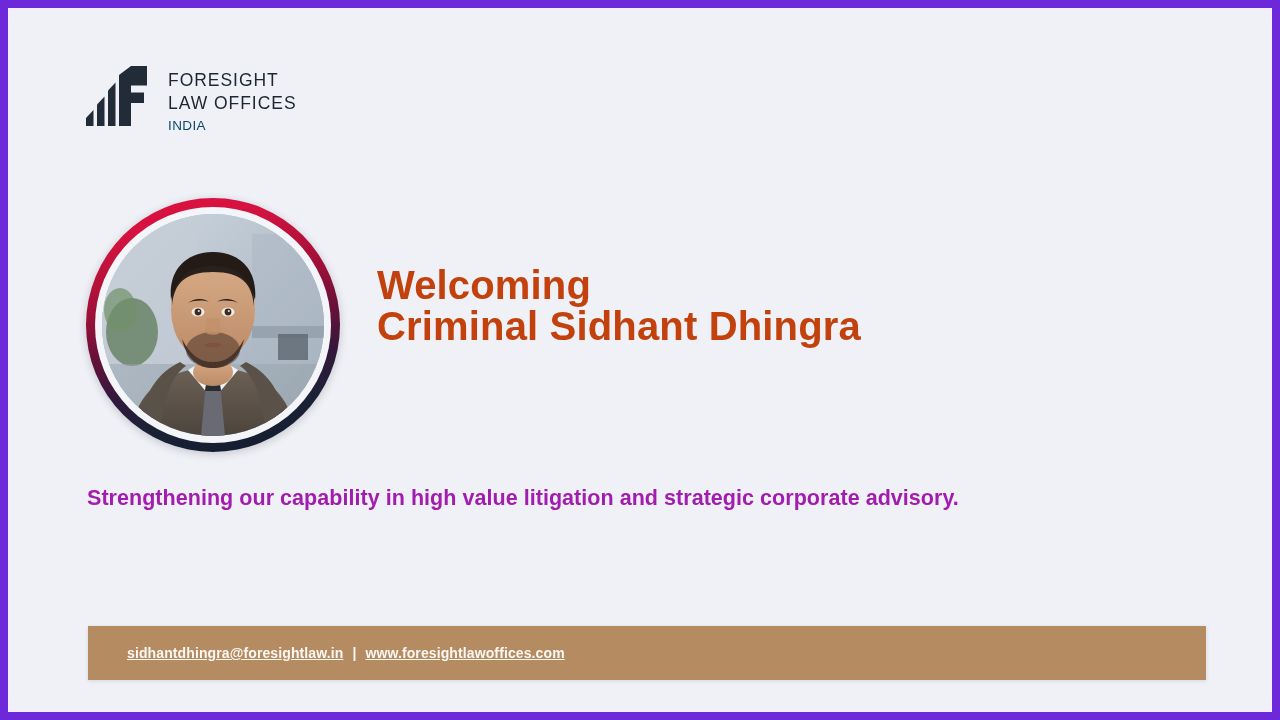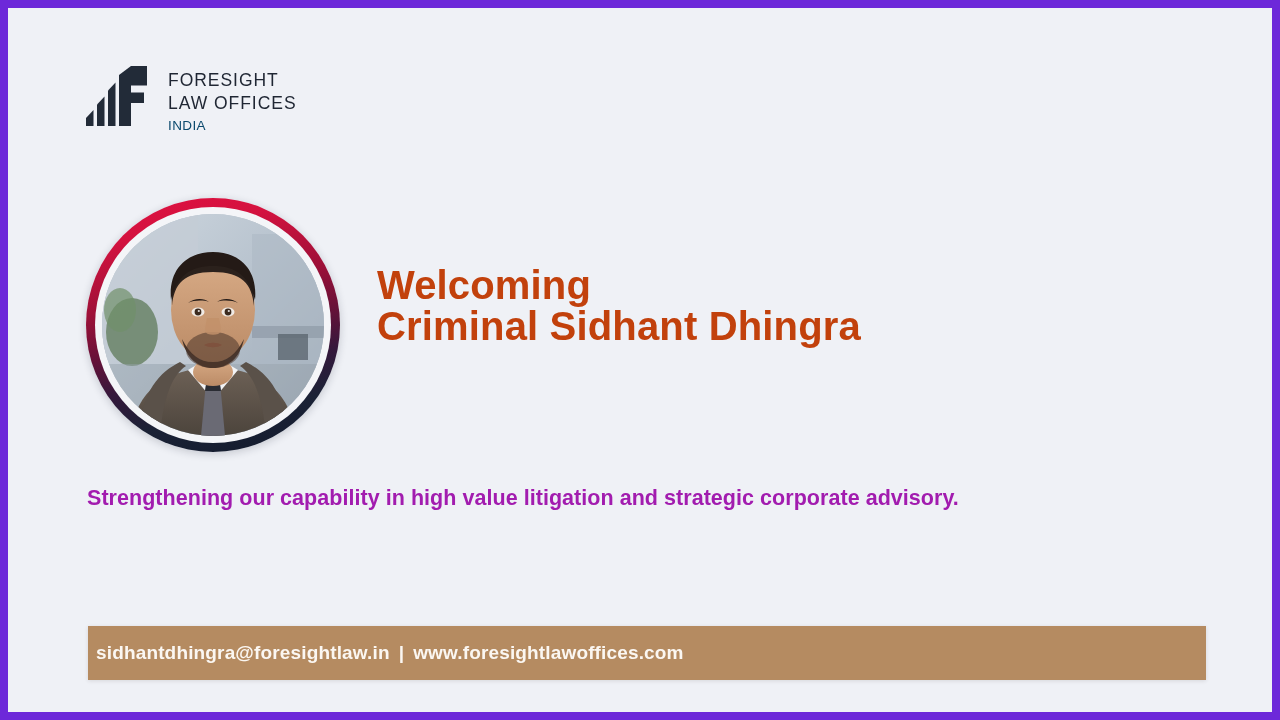--- a/index.html
+++ b/index.html
@@ -139,26 +139,27 @@
     left: 80px;
     top: 618px;
     width: 1118px;
     height: 54px;
     background: #b58b61;
     display: flex;
     align-items: center;
     box-shadow: 0 1px 4px rgba(40, 35, 30, 0.12);
   }
   .contact-text {
-    margin-left: 8px;
-    font-size: 19px;
+    margin-left: 39px;
+    font-size: 14px;
     font-weight: 700;
     color: #fbf7f2;
     letter-spacing: 0.008em;
     white-space: nowrap;
+    text-decoration: underline;
   }
   .contact-sep {
     display: inline-block;
     padding: 0 9px;
     color: #fbf7f2;
     font-weight: 700;
   }
 </style>
 </head>
 <body>

